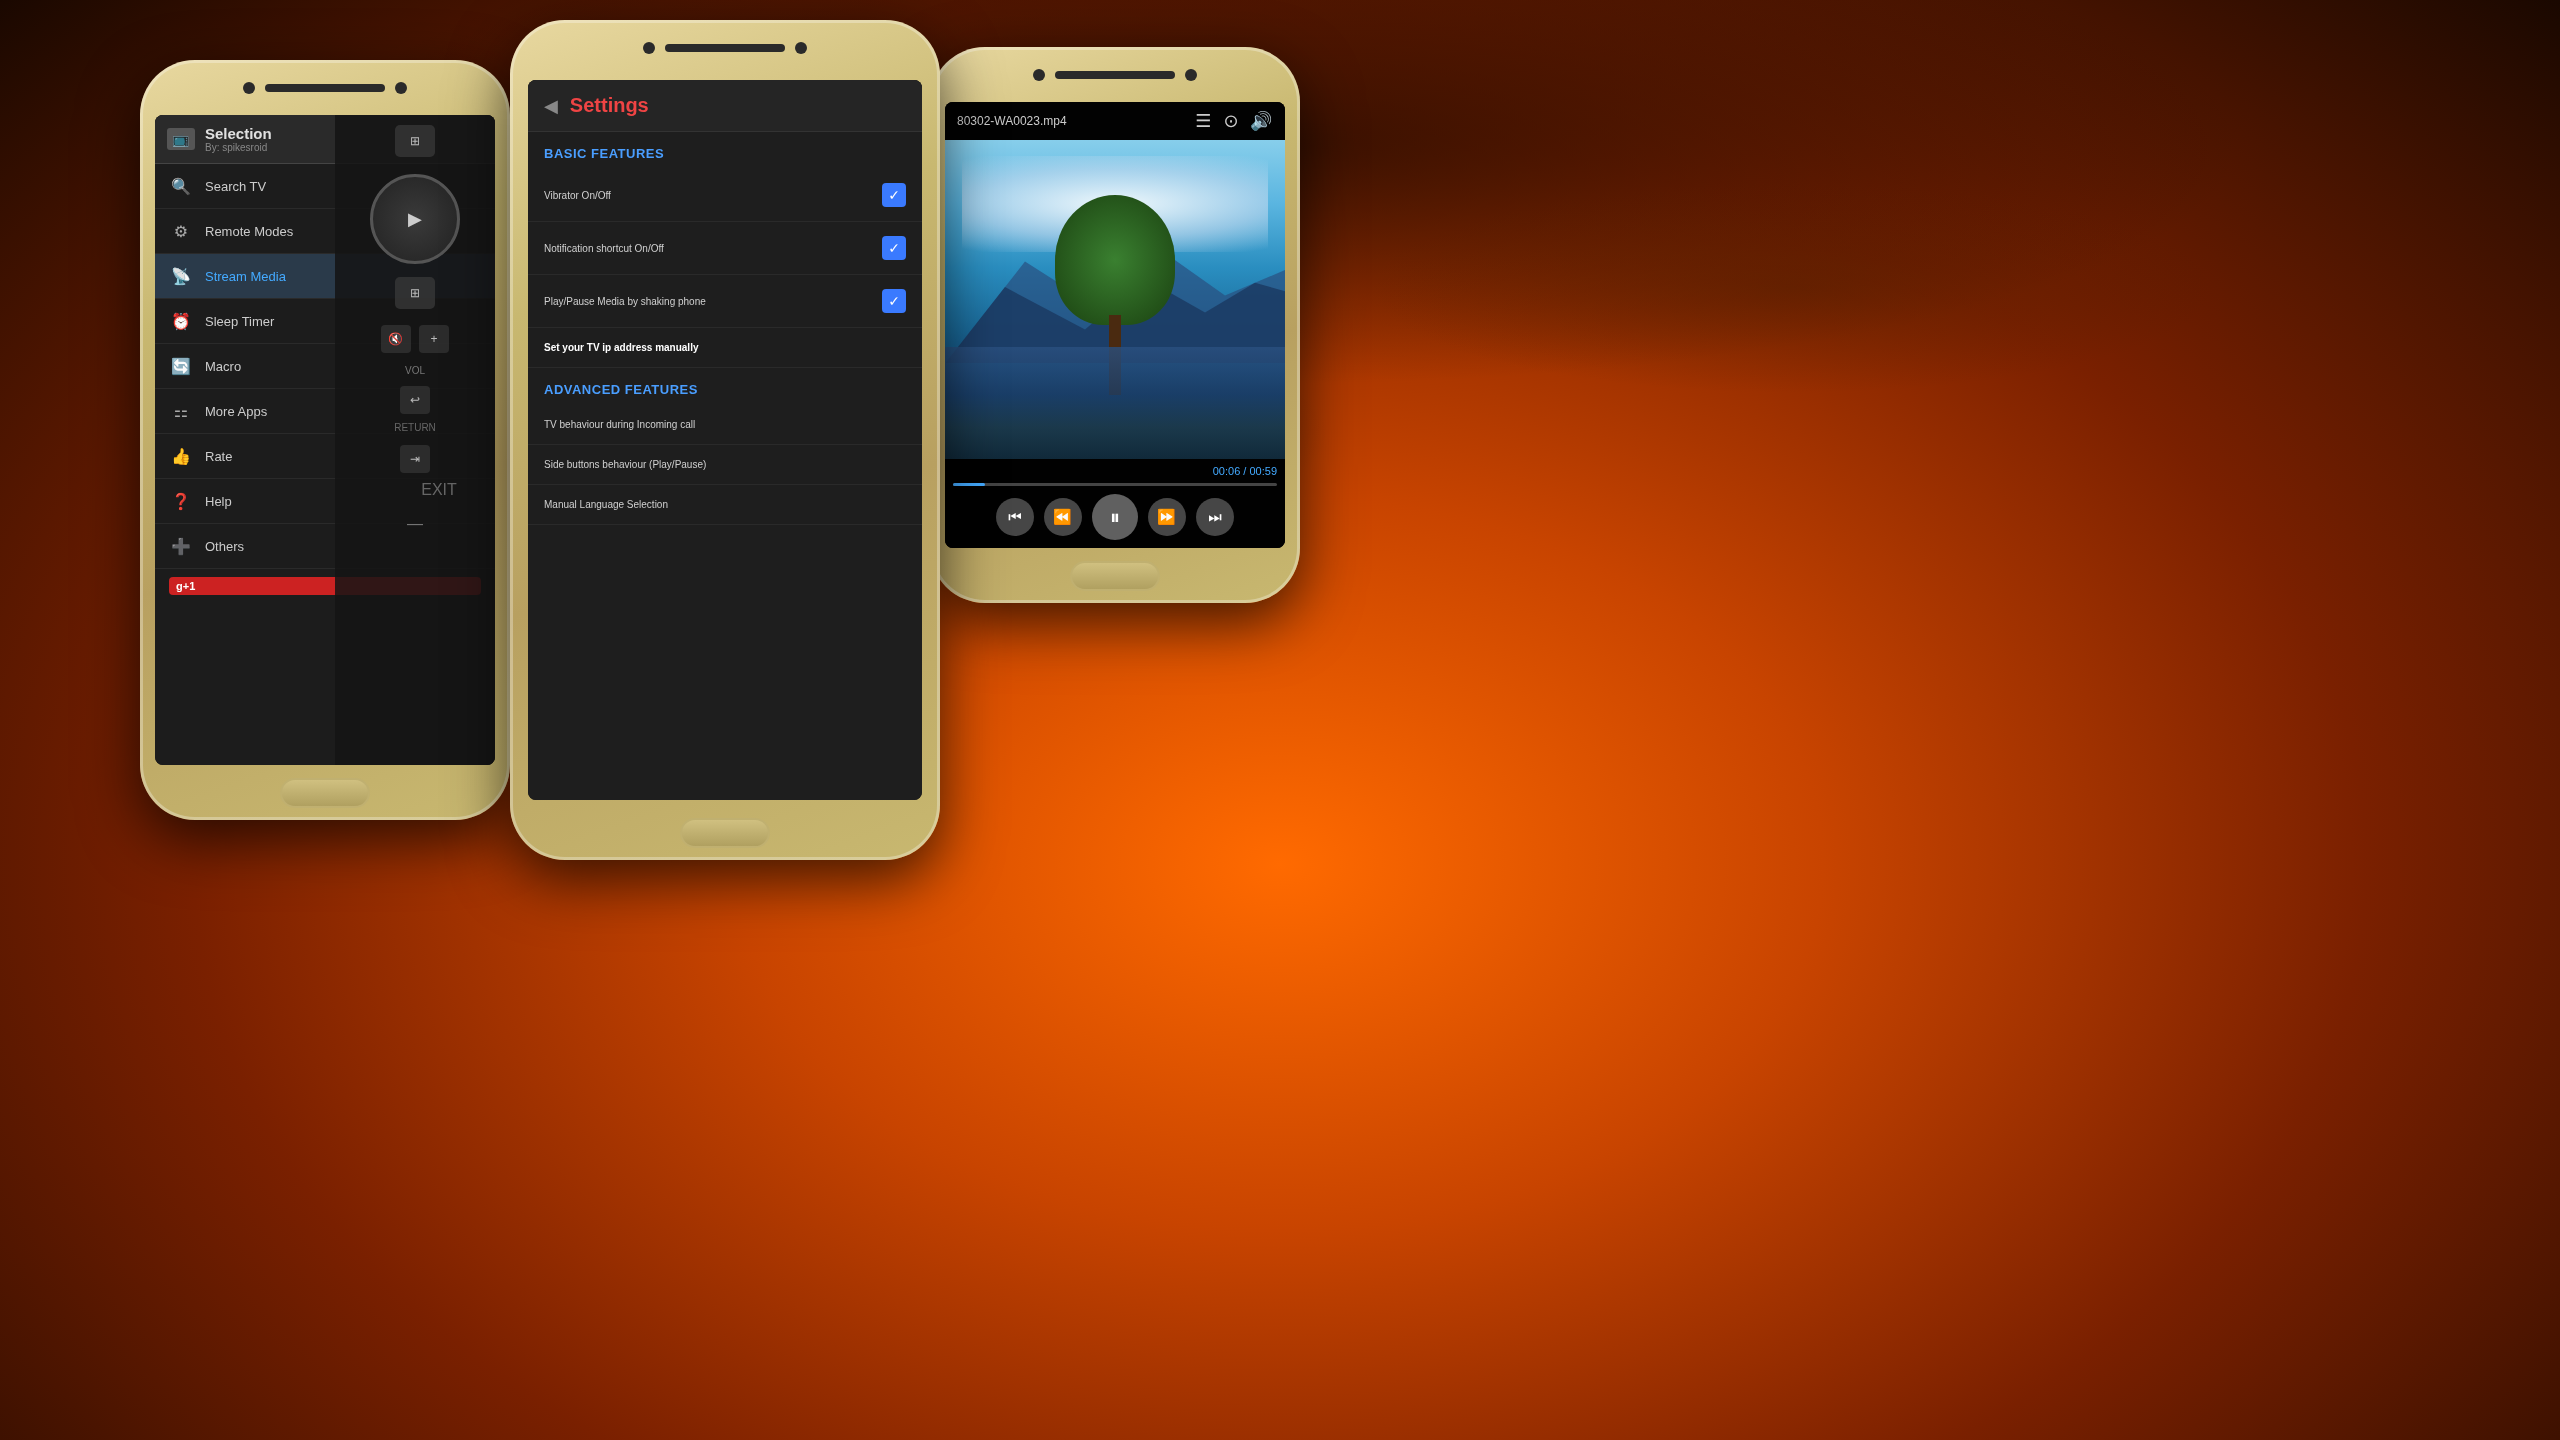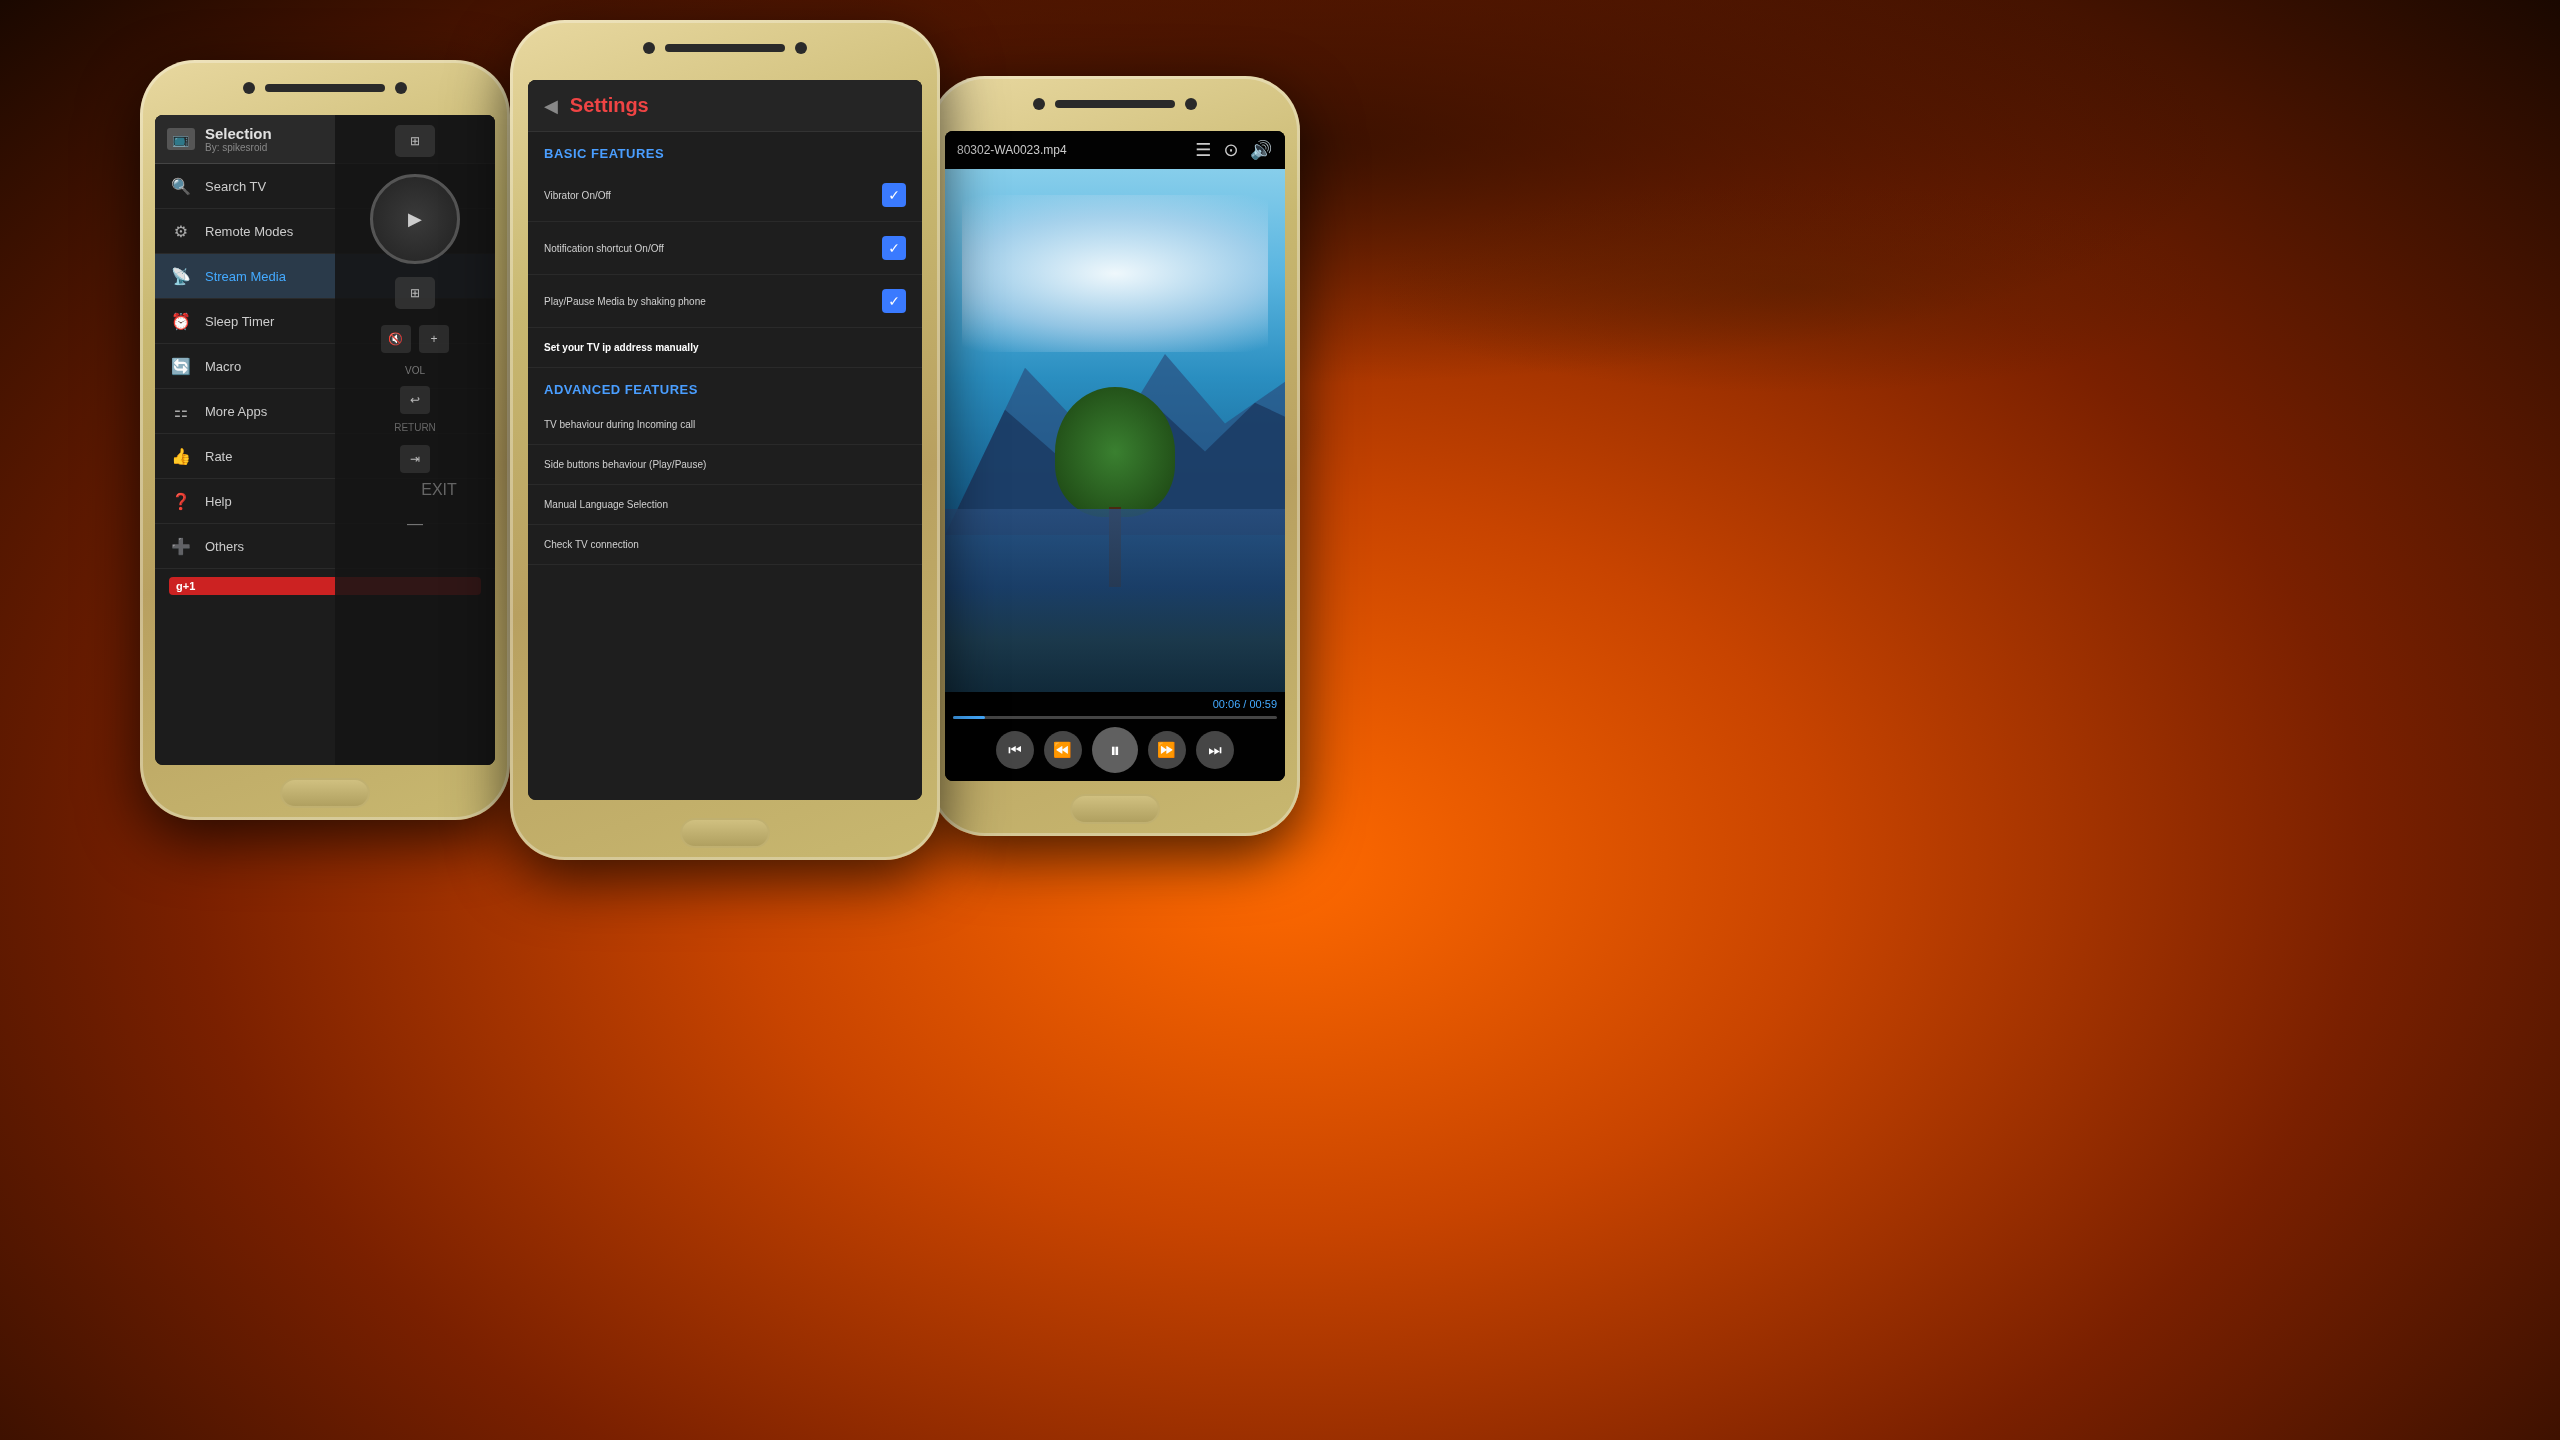--- a/index.html
+++ b/index.html
@@ -124,23 +124,23 @@
     .phone-center .phone-screen {
       top: 60px;
       left: 18px;
       right: 18px;
       bottom: 60px;
     }
 
     
     .phone-right {
       left: 930px;
-      top: 76px;
+      top: 47px;
       width: 370px;
-      height: 760px;
+      height: 556px;
     }
 
     .phone-right .phone-screen {
       top: 55px;
       left: 15px;
       right: 15px;
       bottom: 55px;
     }
 
     
@@ -609,23 +609,20 @@
         </div>
 
         <div class="settings-item">
           <span class="settings-item-text">Side buttons behaviour (Play/Pause)</span>
         </div>
 
         <div class="settings-item">
           <span class="settings-item-text">Manual Language Selection</span>
         </div>
 
-        <div class="settings-item">
-          <span class="settings-item-text">Check TV connection</span>
-        </div>
       </div>
     </div>
   </div>
 
   <div class="phone-bottom-bar">
     <div class="phone-home"></div>
   </div>
 </div>
 
 <div class="phone phone-right">

